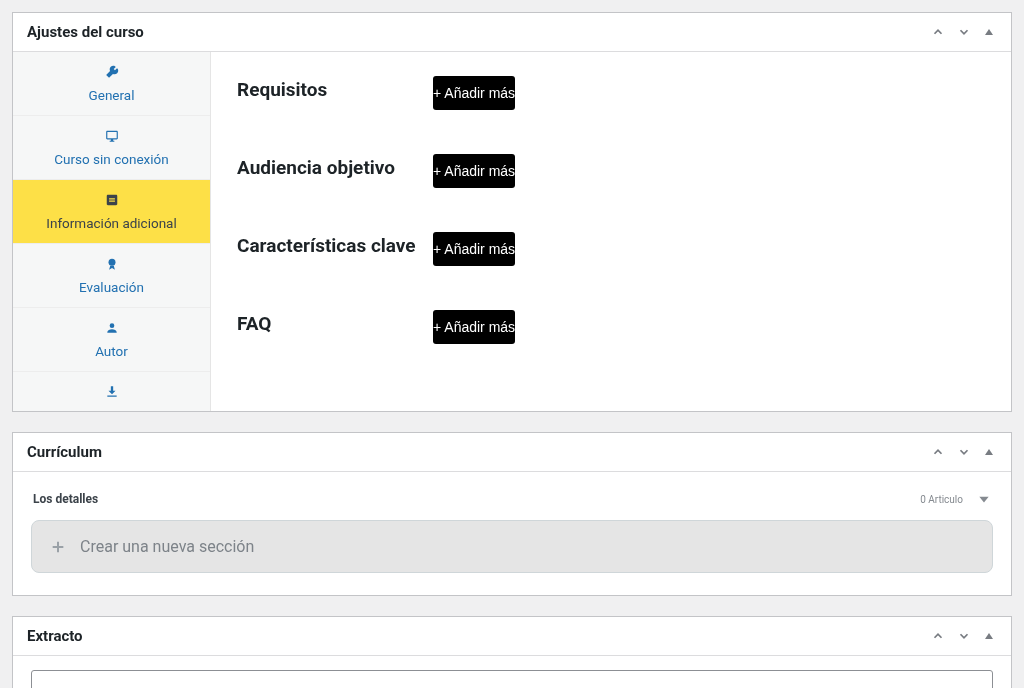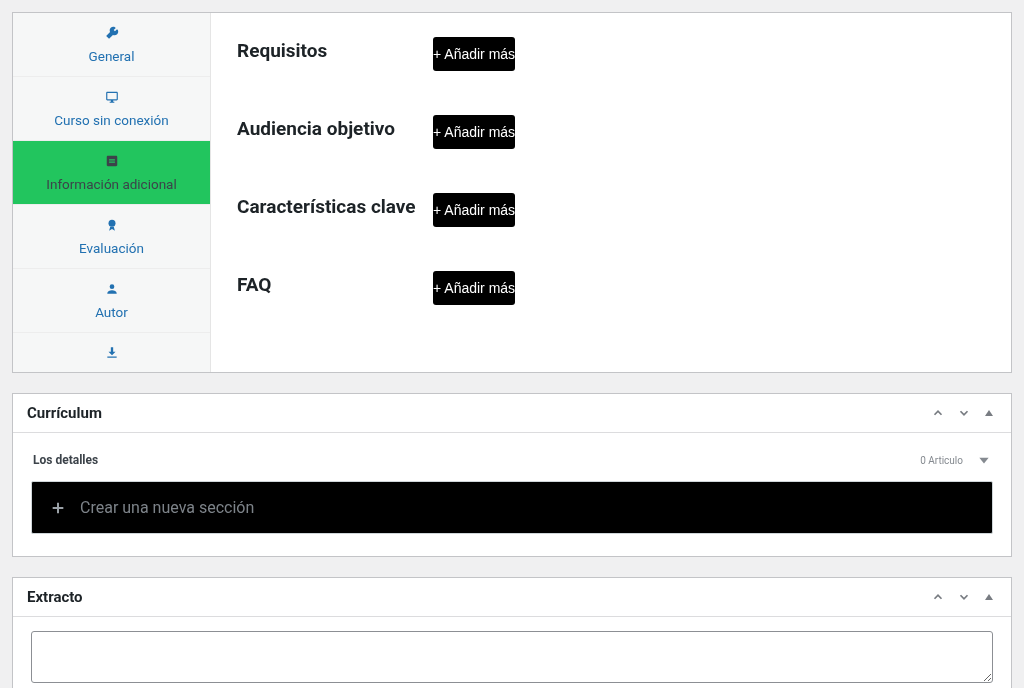--- a/index.html
+++ b/index.html
@@ -47,21 +47,21 @@
       gap: 8px;
       padding: 12px 14px;
       font-size: 13.5px;
       color: #2271b1;
       cursor: pointer;
       border-bottom: 1px solid #ededed;
       flex-direction: column;
     }
     .side-item:last-child { border-bottom: none; }
     .side-item.active {
-      background: #22c55e;
+      background: #fde047;
       color: #3c434a;
     }
     .side-item .icon { width: 15px; height: 15px; display:inline-flex; align-items:center; justify-content:center;}
     .content {
       flex: 1;
       padding: 24px 26px 30px;
     }
     .field-row {
       display: flex;
       align-items: flex-start;
@@ -91,23 +91,23 @@
       justify-content: space-between;
       align-items: center;
       padding: 6px 2px 14px;
     }
     .curr-head h3 { font-size: 12px; font-weight: 700; color: #3c434a; }
     .curr-meta {
       display: flex; align-items: center; gap: 14px;
       color: #858a90; font-size: 10px;
     }
     .new-section {
-      background: #000000;
+      background: #e5e5e5;
       border: 1px solid #cfd6d9;
-      border-radius: 2px;
+      border-radius: 8px;
       padding: 16px 18px;
       display: flex;
       align-items: center;
       gap: 14px;
       color: #7d8389;
       font-size: 16px;
     }
     .new-section .plus-icon { color: #9aa1a7; }
     .extract-body { padding: 14px 18px 22px; }
     .textarea {
@@ -119,20 +119,40 @@
       padding: 8px;
       font-family: inherit;
       font-size: 14px;
     }
     svg { display: block; }
   </style>
 </head>
 <body>
 
 <div class="panel">
+  <div class="panel-header">
+    <h2>Ajustes del curso</h2>
+    <div class="panel-actions">
+      <span class="pa-btn">
+          <svg width="14" height="14" viewBox="0 0 24 24" fill="none" stroke="currentColor" stroke-width="3">
+            <polyline points="6 15 12 9 18 15"></polyline>
+          </svg>
+        </span>
+      <span class="pa-btn">
+          <svg width="14" height="14" viewBox="0 0 24 24" fill="none" stroke="currentColor" stroke-width="3">
+            <polyline points="6 9 12 15 18 9"></polyline>
+          </svg>
+        </span>
+      <span class="pa-btn">
+          <svg width="12" height="12" viewBox="0 0 24 24" fill="currentColor">
+            <polygon points="12 6 4 18 20 18"></polygon>
+          </svg>
+        </span>
+    </div>
+  </div>
   <div class="panel-body">
     <div class="sidebar">
       <div class="side-item">
         <span class="icon">
             <svg width="14" height="14" viewBox="0 0 24 24" fill="currentColor">
               <path d="M22 6.92l-1.41-1.41-3.54 3.54-2.12-2.12 3.54-3.54L17.05 2c-2.34-1.17-5.26-.78-7.2 1.16-1.95 1.95-2.33 4.87-1.16 7.21L2 17.05l4.95 4.95 6.68-6.68c2.34 1.17 5.26.78 7.21-1.16 1.94-1.95 2.33-4.87 1.16-7.21z"></path>
             </svg>
           </span>
         <span>General</span>
       </div>

